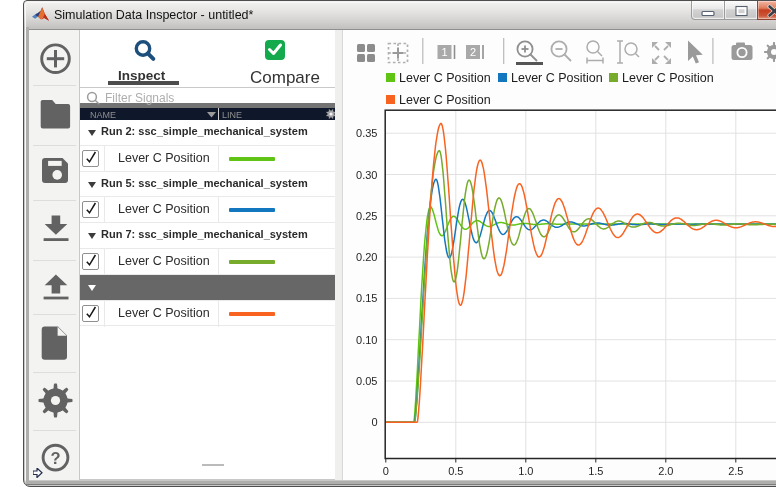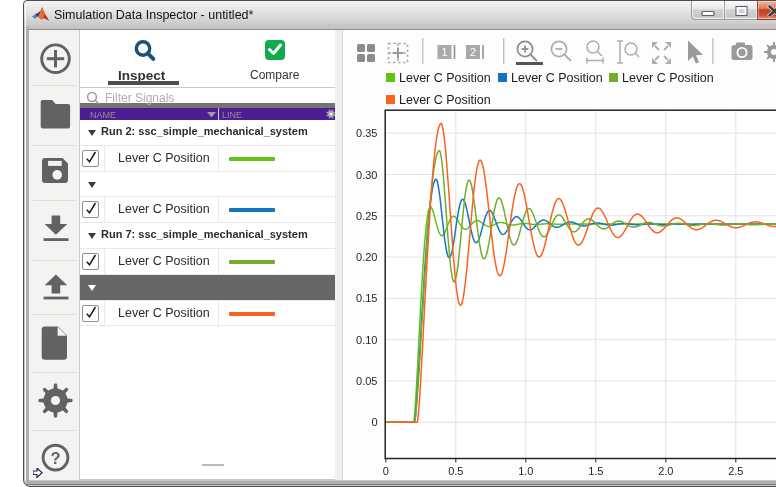--- a/index.html
+++ b/index.html
@@ -27,25 +27,25 @@
 .glyph { position:absolute; }
 
 #content { position:absolute; left:5px; top:28px; width:763px; height:450px; background:#fff; border-top:1px solid #8f8f8f; }
 
 #sidebar { position:absolute; left:0; top:0; width:51px; height:450px; background:#f3f3f2; border-right:1px solid #c9c9c9; }
 .sep { position:absolute; left:4px; width:43px; height:1px; background:#ddddda; }
 .sicon { position:absolute; left:1.3px; width:51px; text-align:center; }
 
 #lpanel { position:absolute; left:51px; top:0; width:255px; height:342px; background:#fff; }
 #tabs { position:absolute; left:0; top:0; width:255px; height:57px; background:#fff; }
-.tablabel { position:absolute; top:38px; font-size:12px; color:#333; }
+.tablabel { position:absolute; top:38px; font-size:17px; color:#333; }
 #inspUL { position:absolute; left:28px; top:51px; width:71px; height:4px; background:#4d4d4d; }
 #filter { position:absolute; left:0; top:57px; width:255px; height:21px; border-top:1px solid #c9c9c9; border-bottom:5px solid #737373; background:#fff; }
 #filter span { position:absolute; left:25px; top:3px; color:#aeaeae; font-size:12px; }
-#thead { position:absolute; left:0; top:78px; width:255px; height:13px; background:#4c1d95; border-bottom:1px solid #d9d9d9; font-size:9px; color:#8f8f8f; }
+#thead { position:absolute; left:0; top:78px; width:255px; height:13px; background:#0f172a; border-bottom:1px solid #d9d9d9; font-size:9px; color:#8f8f8f; }
 #thead .nm { position:absolute; left:10px; top:2px; }
 #thead .ln { position:absolute; left:142px; top:2px; }
 #thead .dv { position:absolute; left:138px; top:0; width:1px; height:13px; background:#d0d0d0; }
 .row { position:absolute; left:0; width:255px; height:25.8px; border-bottom:1px solid #e9e9e9; background:#fff; }
 .runrow { font-weight:bold; font-size:11px; color:#2b2b2b; }
 .runrow .tri { position:absolute; left:8px; top:10px; width:0; height:0; border-left:4.5px solid transparent; border-right:4.5px solid transparent; border-top:6px solid #3c3c3c; }
 .runrow .txt { position:absolute; left:21px; top:5px; white-space:nowrap; }
 .sel { background:#676768 !important; color:#fff; }
 .sel .tri { border-top-color:#fff; }
 .sigrow .cb { position:absolute; left:2px; top:4px; width:17px; height:17px; border:1.3px solid #909090; border-radius:2px; background:#fff; }
@@ -193,20 +193,21 @@
               <path d="M2.8 7.8 L5.5 10.8 L11.4 1.0" fill="none" stroke="#161616" stroke-width="1.5"></path>
             </svg>
           </span>
           <span class="cbdiv"></span>
           <span class="nm">Lever C Position</span>
           <span class="ndv"></span>
           <span class="sw" style="background:#5fc414"></span>
         </div>
       <div class="row runrow" style="top:141.6px">
           <span class="tri"></span>
+          <span class="txt">Run 5: ssc_simple_mechanical_system</span>
         </div>
       <div class="row sigrow" style="top:167.4px">
           <span class="cb">
             <svg class="chk" width="14" height="14" viewBox="0 0 14 14">
               <path d="M2.8 7.8 L5.5 10.8 L11.4 1.0" fill="none" stroke="#161616" stroke-width="1.5"></path>
             </svg>
           </span>
           <span class="cbdiv"></span>
           <span class="nm">Lever C Position</span>
           <span class="ndv"></span>

